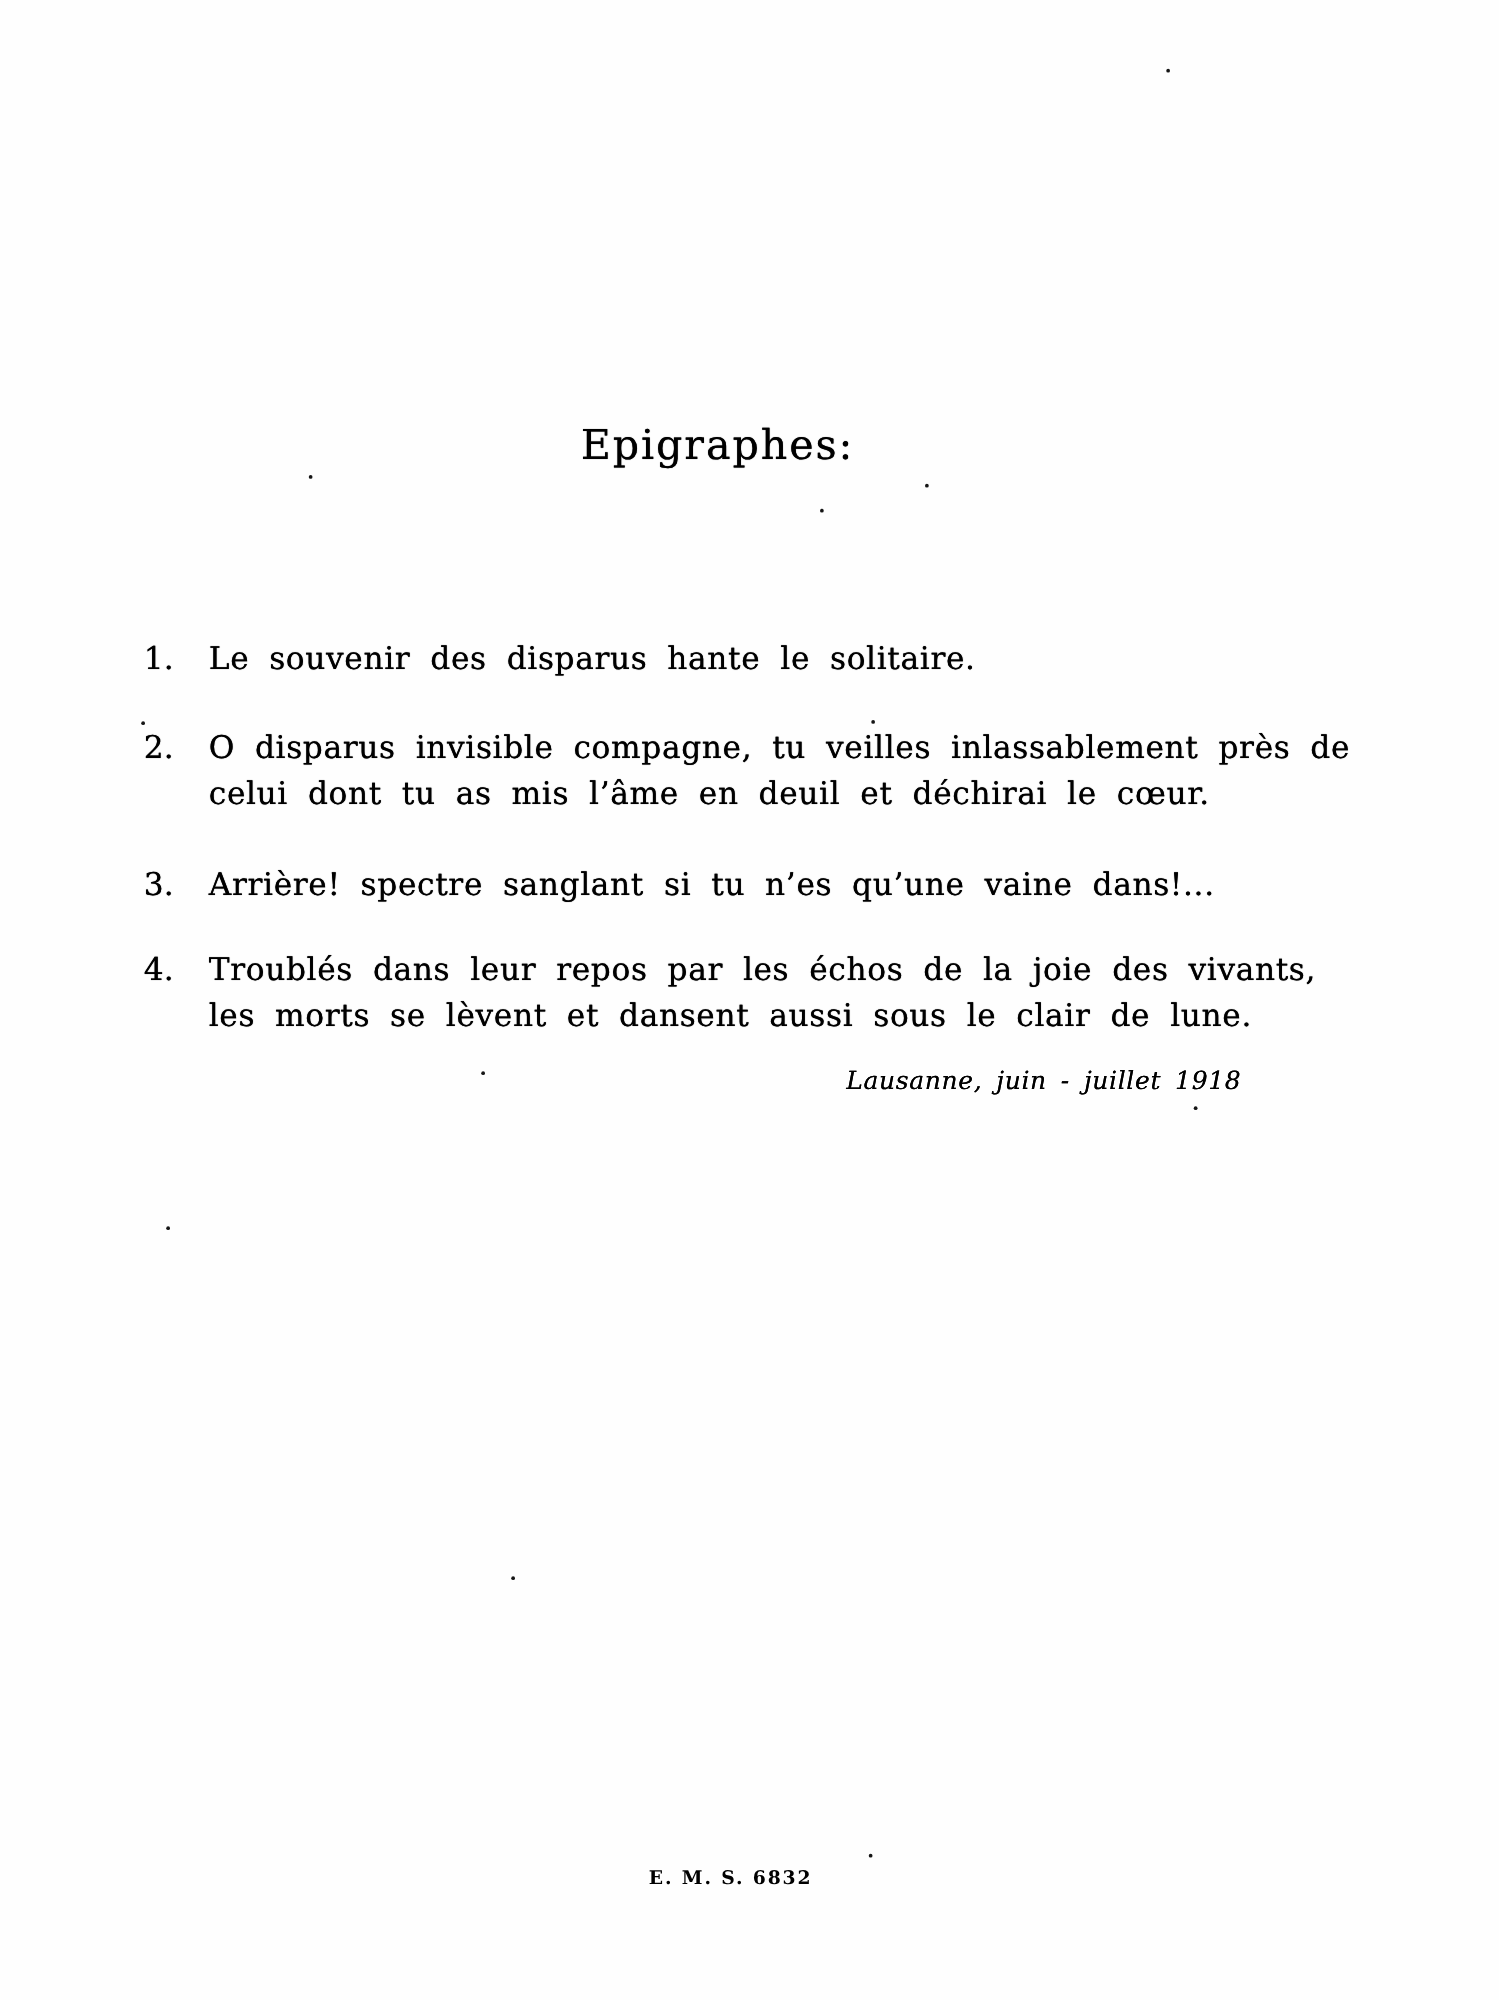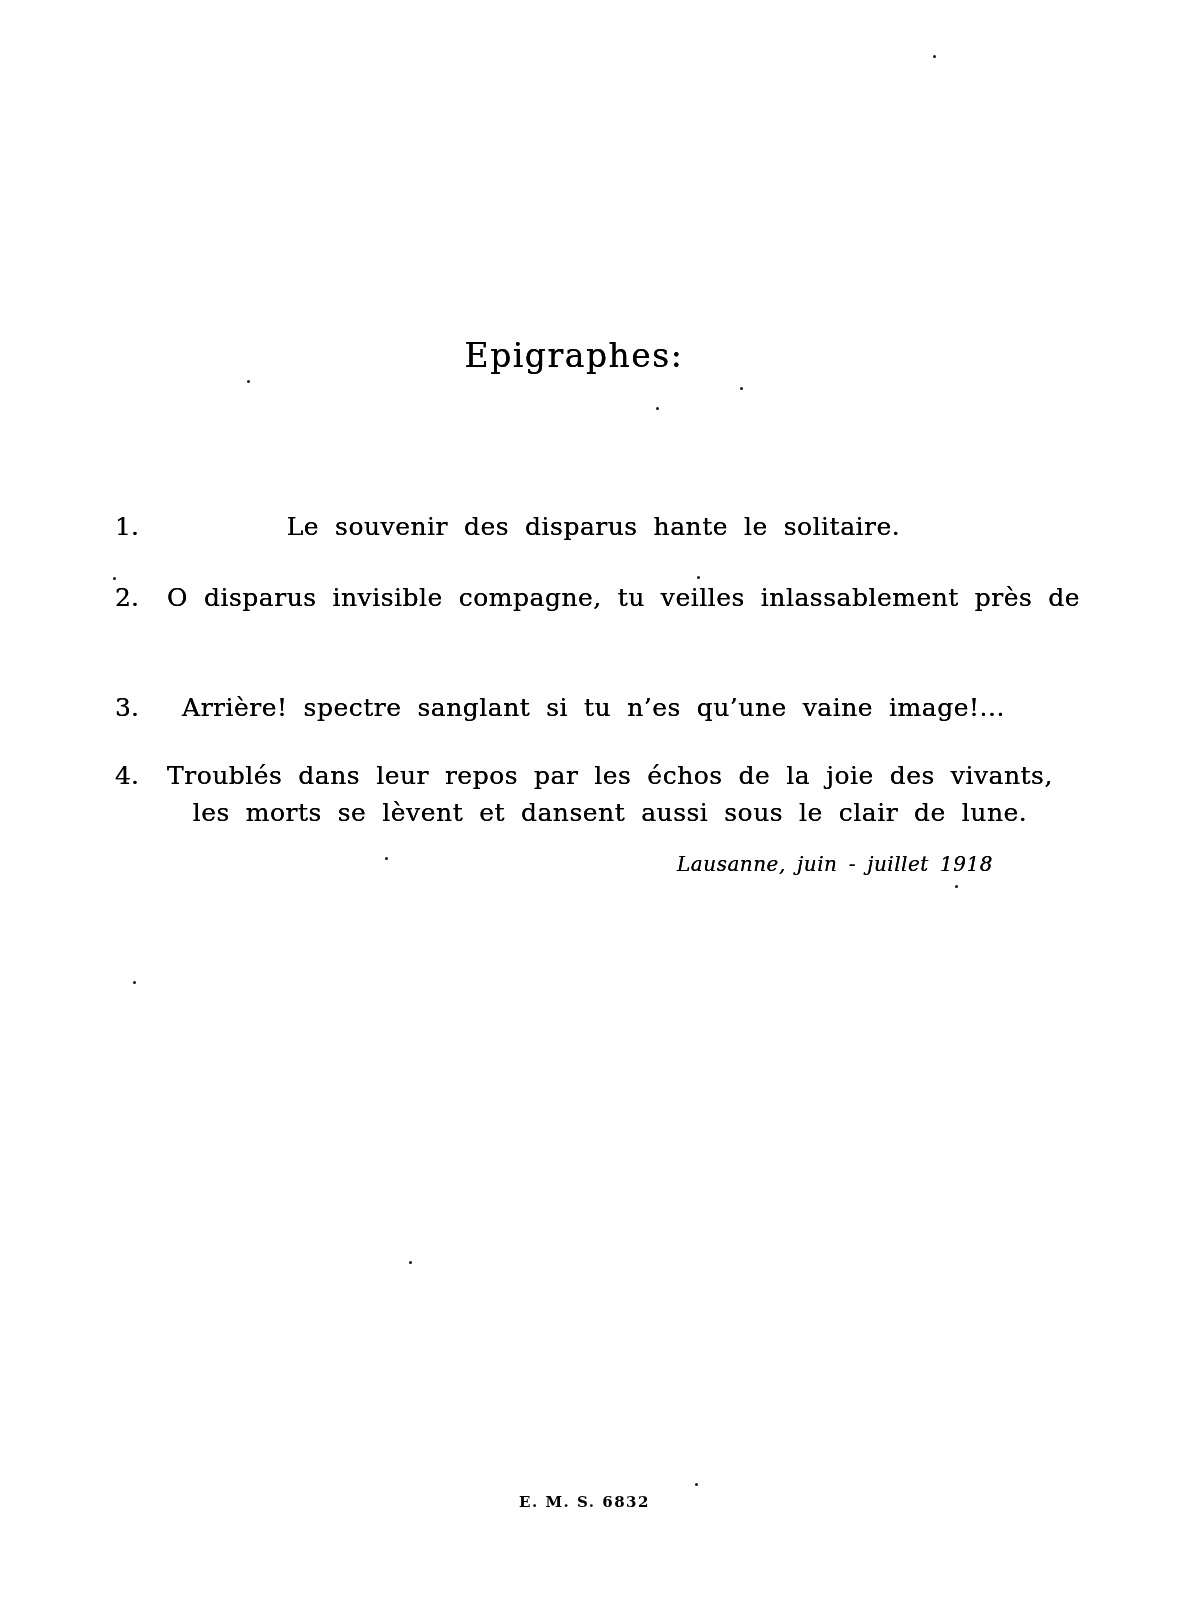--- a/index.html
+++ b/index.html
@@ -43,21 +43,21 @@
     text-shadow: 0 0 0.6px #000;
   }
   .item-1 { top: 508px; }
   .item-2 { top: 579px; }
   .item-3 { top: 689px; }
   .item-4 { top: 757px; }
   .num {
     flex: 0 0 52px;
     width: 52px;
   }
-  .text { flex: 1; text-align: center; }
+  .text { flex: 1; }
   .line {
     display: block;
     word-spacing: 0.30em;
     letter-spacing: 0.02em;
     white-space: nowrap;
   }
   .signature {
     position: absolute;
     top: 852px;
     right: 206px;
@@ -99,27 +99,28 @@
       <span class="num">1.</span>
       <span class="text">
         <span class="line">Le souvenir des disparus hante le solitaire.</span>
       </span>
     </li>
 
     <li class="item item-2">
       <span class="num">2.</span>
       <span class="text">
         <span class="line">O disparus invisible compagne, tu veilles inlassablement près de</span>
+        <span class="line">celui dont tu as mis l’âme en deuil et déchirai le cœur.</span>
       </span>
     </li>
 
     <li class="item item-3">
       <span class="num">3.</span>
       <span class="text">
-        <span class="line">Arrière! spectre sanglant si tu n’es qu’une vaine image!...</span>
+        <span class="line">Arrière! spectre sanglant si tu n’es qu’une vaine dans!...</span>
       </span>
     </li>
 
     <li class="item item-4">
       <span class="num">4.</span>
       <span class="text">
         <span class="line">Troublés dans leur repos par les échos de la joie des vivants,</span>
         <span class="line">les morts se lèvent et dansent aussi sous le clair de lune.</span>
       </span>
     </li>

